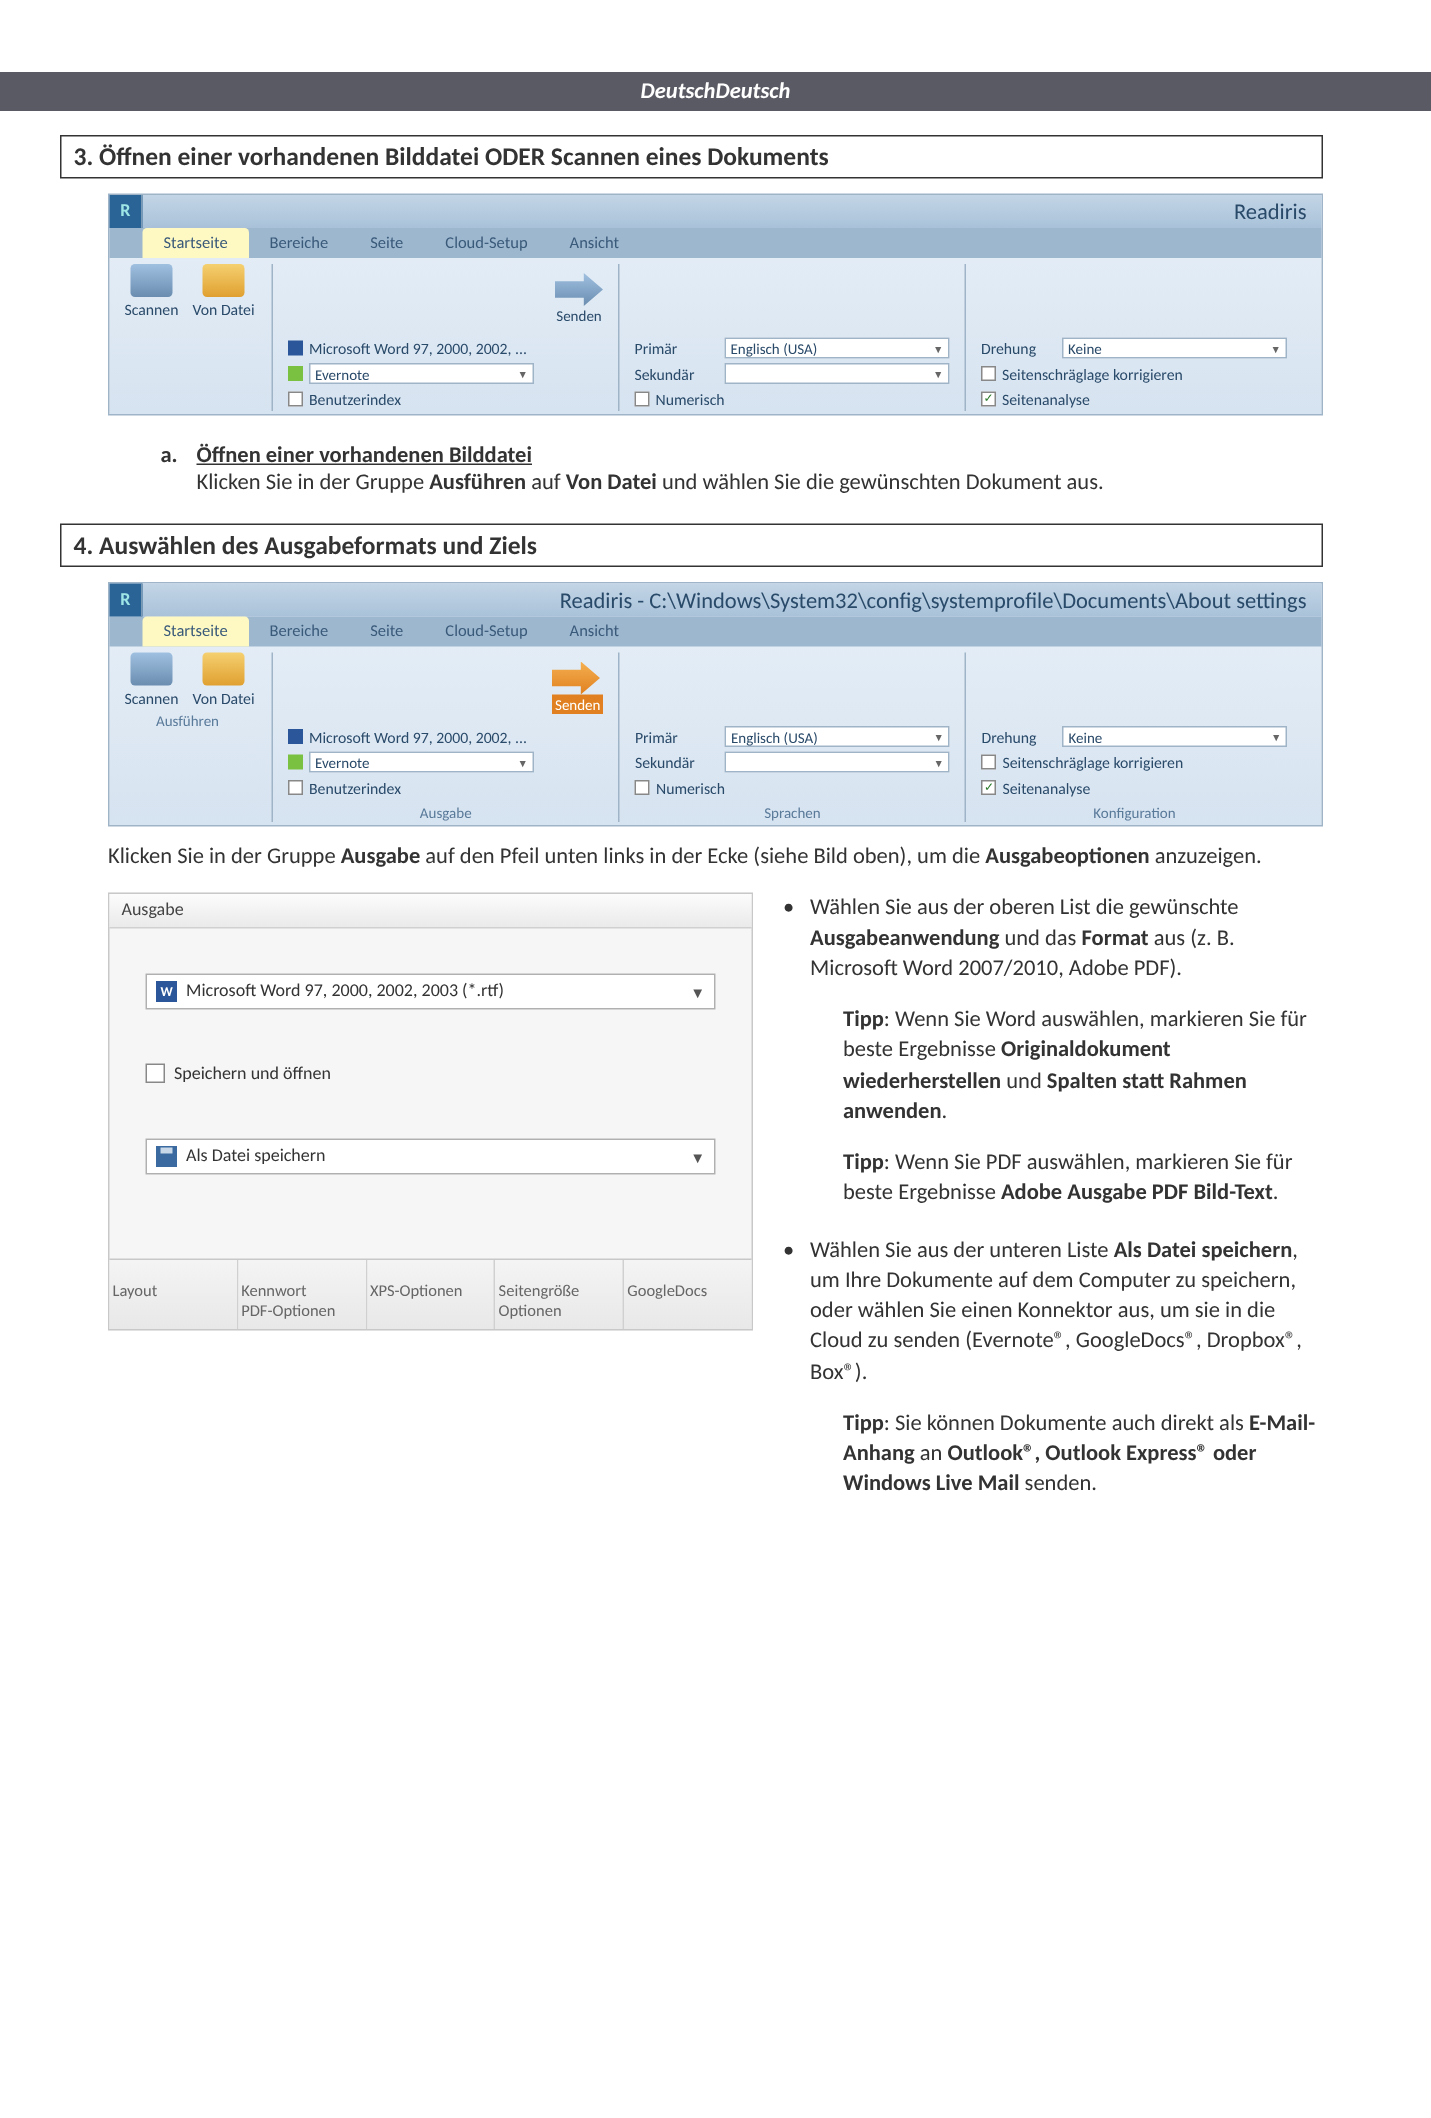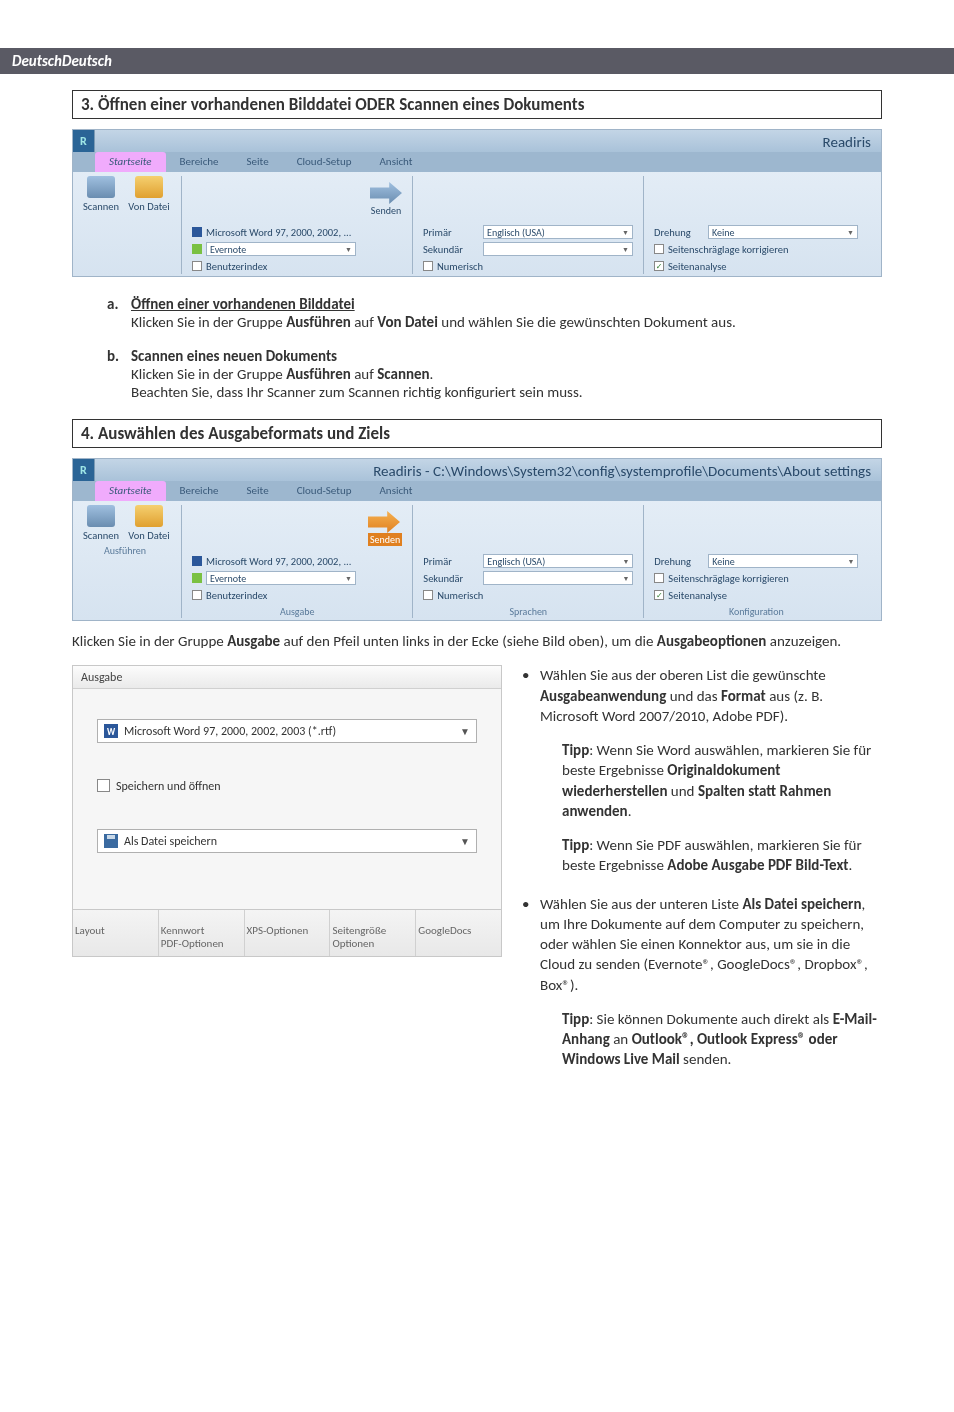--- a/index.html
+++ b/index.html
@@ -1,25 +1,25 @@
 <!DOCTYPE html>
 <html><head>
 <meta charset="utf-8">
 <style>
   * { box-sizing: border-box; margin: 0; padding: 0; }
   body { font-family: Calibri, Arial, sans-serif; font-size: 15px; color: #333; width: 954px; background: #fff; padding: 0 0 40px 0; }
-  .header-bar { display: flex; justify-content: flex-start; background: #5a5a64; color: #fff; font-style: italic; font-weight: bold; padding: 4px 12px; margin: 48px 0 16px 0; }
-  .section-title { border: 1px solid #333; margin: 0 72px 10px 72px; padding: 3px 8px; font-weight: bold; font-size: 17px; }
+  .header-bar { display: flex; justify-content: center; background: #5a5a64; color: #fff; font-style: italic; font-weight: bold; padding: 4px 12px; margin: 48px 0 16px 0; }
+  .section-title { border: 1px solid #333; margin: 0 72px 10px 40px; padding: 3px 8px; font-weight: bold; font-size: 17px; }
   .ribbon { margin: 0 72px 10px 72px; border: 1px solid #a0b4c8; background: linear-gradient(#e8f0f8,#d6e3f0); position: relative; }
   .ribbon-top { display: flex; align-items: center; height: 22px; background: linear-gradient(#c3d5e6,#a9c2d9); font-size: 11px; color: #3a5a7a; }
   .ribbon-icon { width: 22px; height: 22px; background: #2a6496; display: flex; align-items: center; justify-content: center; color: #9ee6e6; font-weight: bold; font-size: 12px; border-right: 1px solid #7a9ab5; }
   .ribbon-title { position: absolute; right: 10px; top: 3px; font-size: 15px; color: #2a4a6a; }
   .tabs { display: flex; background: #9db7cf; height: 20px; font-size: 11px; }
   .tab { padding: 3px 14px; color: #3a5a7a; }
-  .tab.active { background: #f0abfc; border-top-left-radius: 3px; border-top-right-radius: 3px; font-style: italic; }
+  .tab.active { background: #fef9c3; border-top-left-radius: 3px; border-top-right-radius: 3px; }
   .ribbon-body { display: flex; padding: 4px 6px 2px 6px; gap: 8px; font-size: 10.5px; color: #2a4a6a; }
   .rb-group { display: flex; flex-direction: column; gap: 1px; margin-top: 48px; }
   .big-icons { display: flex; gap: 4px; align-items: flex-start; }
   .big-icon { width: 44px; text-align: center; }
   .bi-img { width: 28px; height: 22px; margin: 0 auto 2px; border-radius: 3px; }
   .scan-img { background: linear-gradient(#a0c0e0,#6a8db0); }
   .file-img { background: linear-gradient(#f5d070,#e0a030); }
   .send-arrow { width: 32px; height: 22px; background: linear-gradient(#a0c0e0,#6a8db0); clip-path: polygon(0 25%, 60% 25%, 60% 0, 100% 50%, 60% 100%, 60% 75%, 0 75%); margin-top: 6px; }
   .send-arrow.orange { background: linear-gradient(#f5b050,#e08020); }
   .dd-line { display: flex; align-items: center; gap: 4px; height: 16px; }
@@ -161,25 +161,20 @@
     </div>
   </div>
 </div>
 
 <div class="content">
   <ol class="lettered">
     <li>
       <span class="li-title underline">Öffnen einer vorhandenen Bilddatei</span>
       <div>Klicken Sie in der Gruppe <b>Ausführen</b> auf <b>Von Datei</b> und wählen Sie die gewünschten Dokument aus.</div>
     </li>
-    <li>
-      <span class="li-title">Scannen eines neuen Dokuments</span>
-      <div>Klicken Sie in der Gruppe <b>Ausführen</b> auf <b>Scannen</b>.</div>
-      <div>Beachten Sie, dass Ihr Scanner zum Scannen richtig konfiguriert sein muss.</div>
-    </li>
   </ol>
 </div>
 
 <div class="section-title">4. Auswählen des Ausgabeformats und Ziels</div>
 
 <div class="ribbon">
   <div class="ribbon-top">
     <div class="ribbon-icon">R</div>
     <div class="ribbon-title">Readiris - C:\Windows\System32\config\systemprofile\Documents\About settings</div>
   </div>

